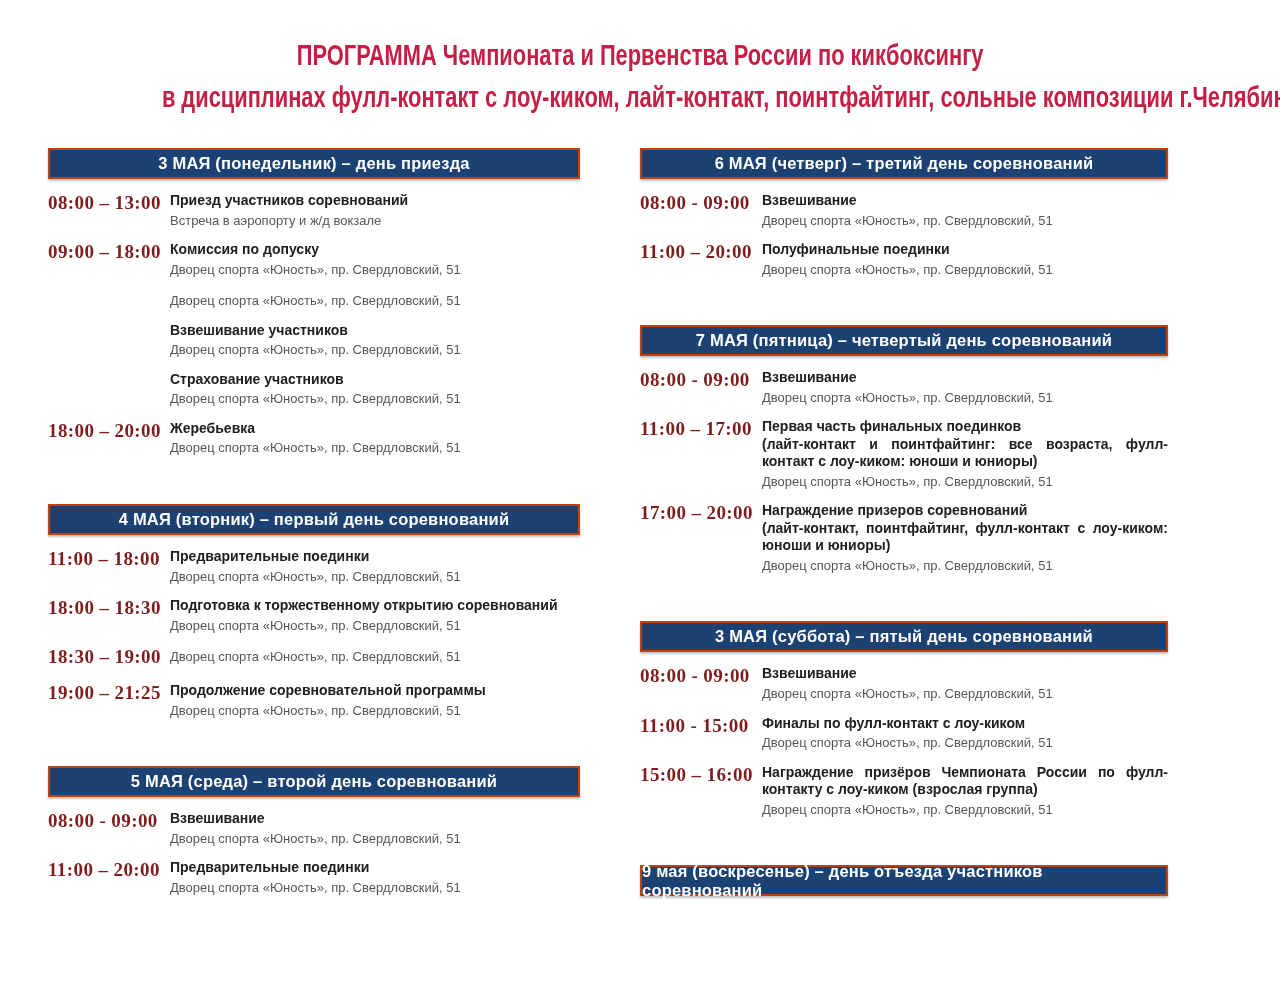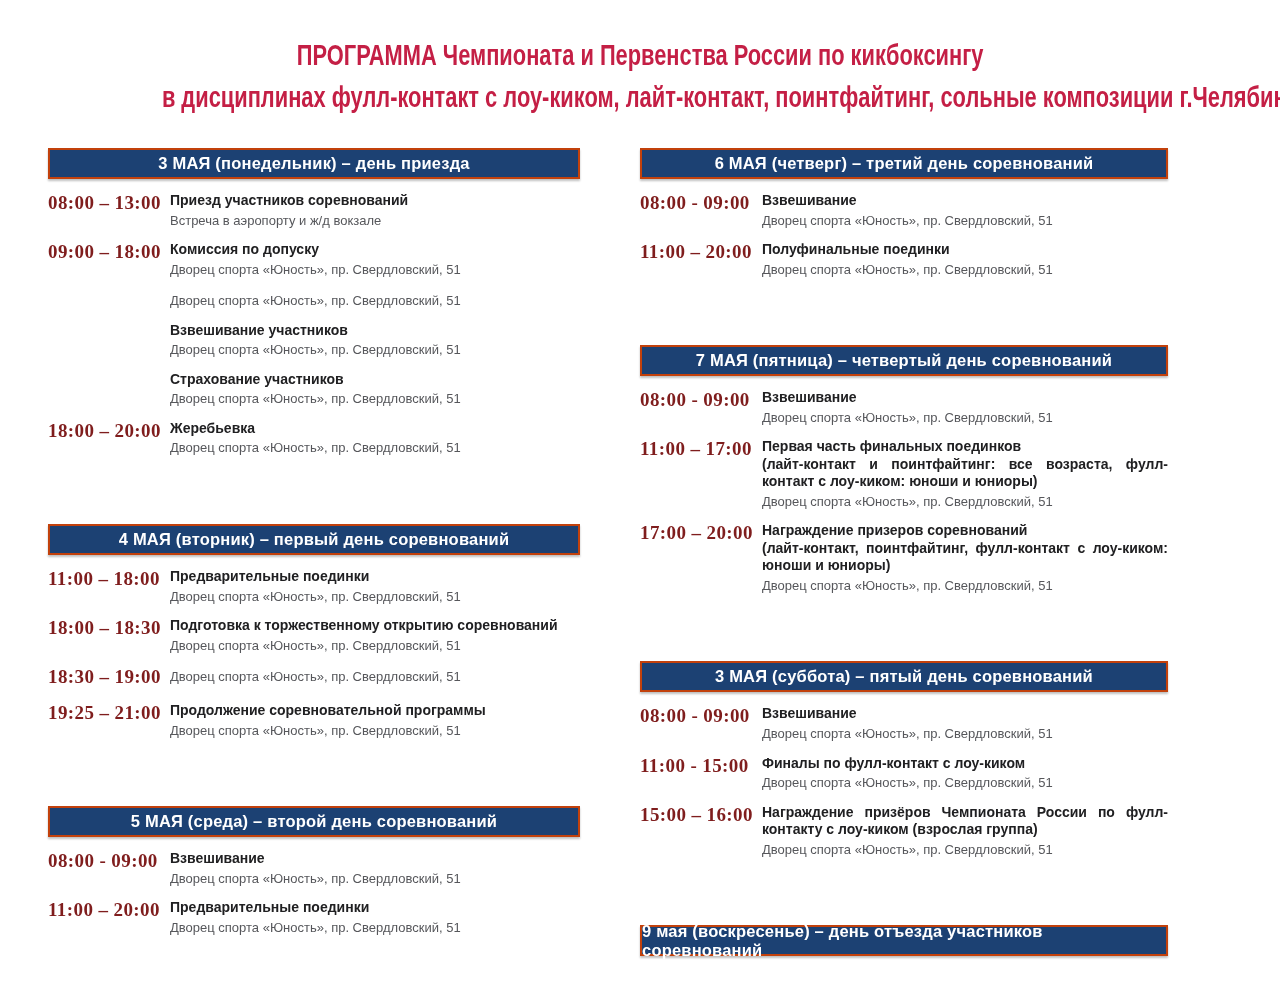--- a/index.html
+++ b/index.html
@@ -31,21 +31,21 @@
     white-space: nowrap;
     letter-spacing: 0px;
   }
 
   
   .col { position: absolute; top: 148px; }
   #col-left  { left: 48px;  width: 532px; }
   #col-right { left: 640px; width: 528px; }
 
   
-  .day-section + .day-section { margin-top: 68px; }
+  .day-section + .day-section { margin-top: 48px; }
   .day-header {
     height: 27px;
     display: flex;
     align-items: center;
     justify-content: center;
     background: #1c4173;
     border: 2px solid #c2410c;
     box-shadow: 0 2px 2px rgba(0,0,0,0.25);
     color: #ffffff;
     font-weight: bold;
@@ -162,21 +162,21 @@
     </div>
   </div>
           <div class="event-row">
     <div class="event-time">18:30 – 19:00</div>
     <div class="event-body">
 
       <div class="event-venue">Дворец спорта «Юность»,  пр. Свердловский,  51</div>
     </div>
   </div>
           <div class="event-row">
-    <div class="event-time">19:25 – 21:00</div>
+    <div class="event-time">19:00 – 21:25</div>
     <div class="event-body">
       <div class="event-title">Продолжение соревновательной программы</div>
 
       <div class="event-venue">Дворец спорта «Юность»,  пр. Свердловский,  51</div>
     </div>
   </div>
         </div>
   </div>
       <div class="day-section">
     <div class="day-header">5 МАЯ (среда) – второй день соревнований</div>

